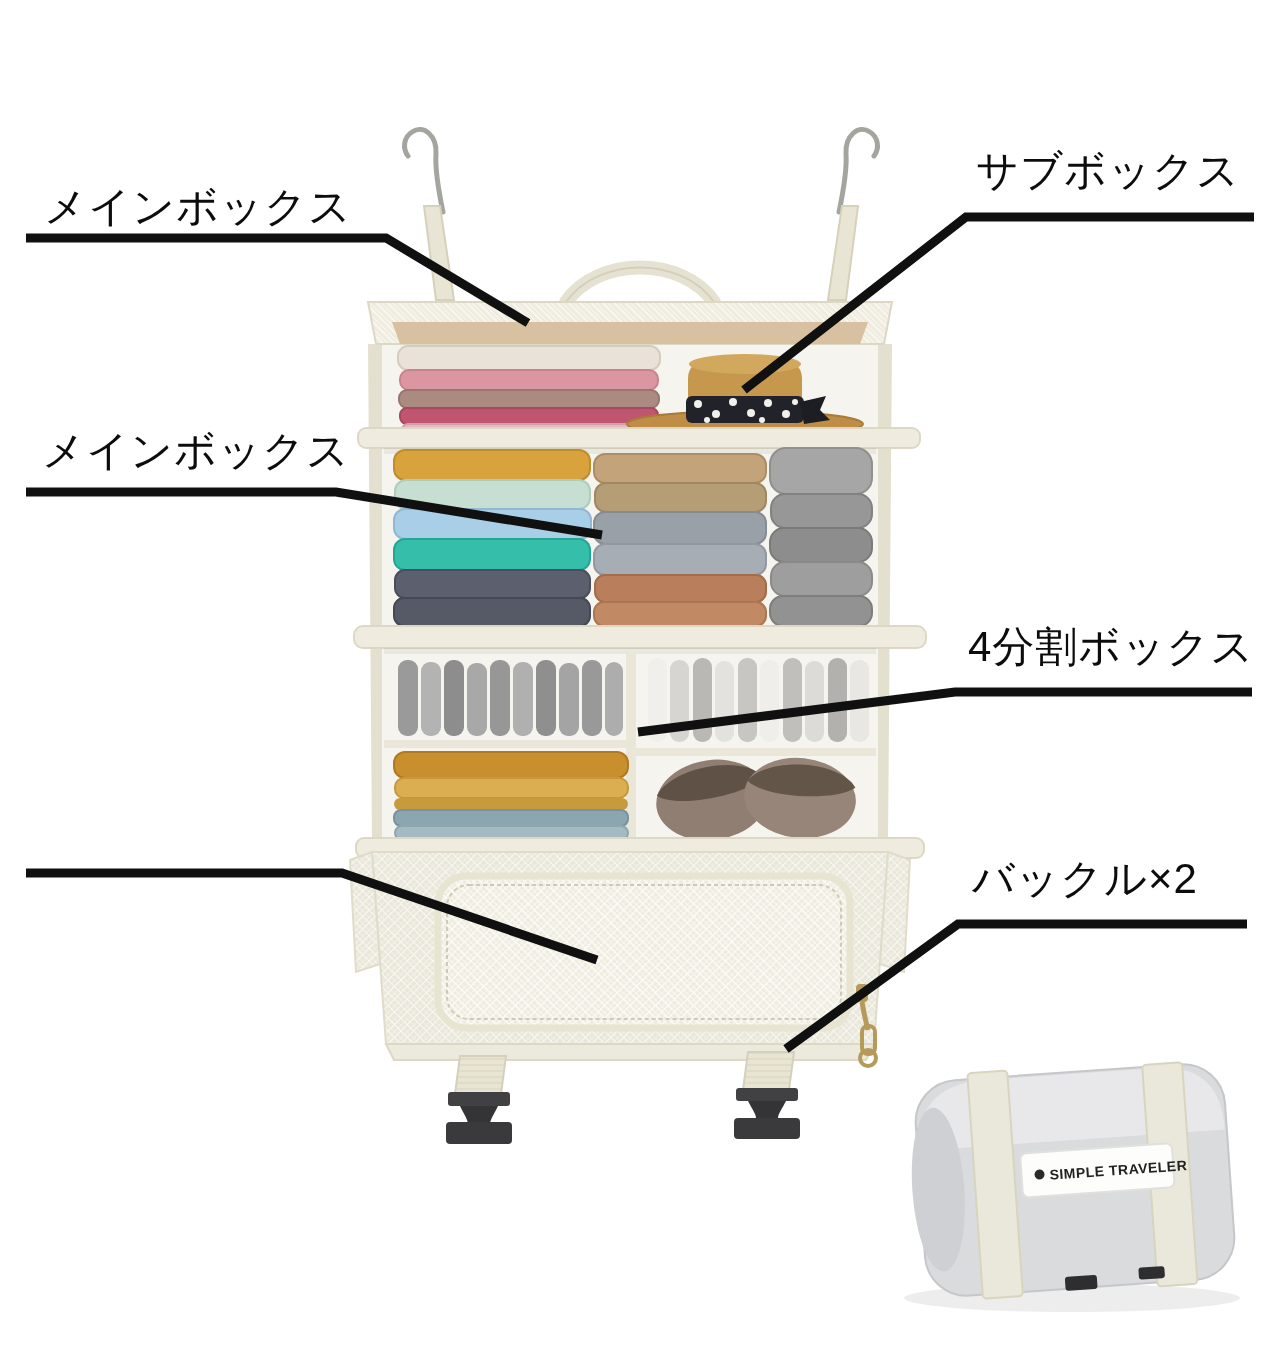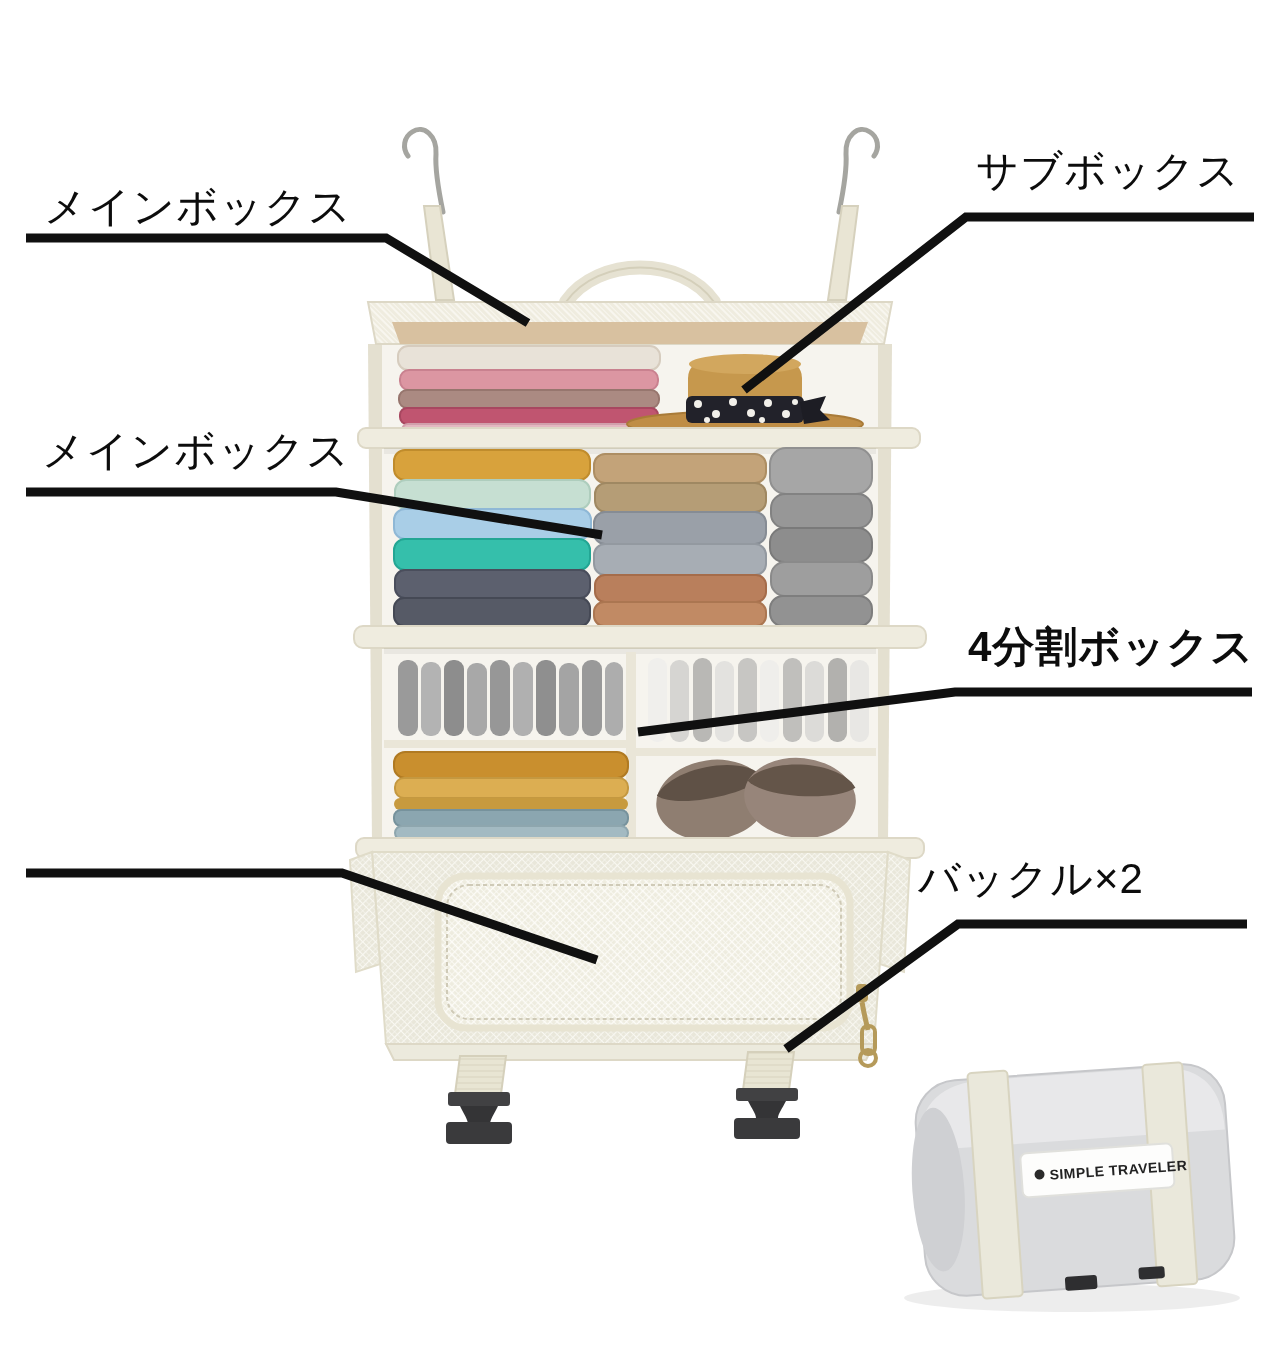--- a/index.html
+++ b/index.html
@@ -12,23 +12,23 @@
     position:absolute;font-size:42px;line-height:1.1;color:#0c0c0c;
     letter-spacing:1px;white-space:nowrap;font-weight:normal;
   }
   .size-label{
     position:absolute;left:114px;top:46px;font-size:47px;color:#0c0c0c;
     letter-spacing:4px;white-space:nowrap;
   }
   .lbl-small-pocket{left:44px;top:184px;}
   .lbl-sub-box{left:976px;top:148px;}
   .lbl-main-box{left:42px;top:428px;}
-  .lbl-quad-box{left:968px;top:624px;font-weight:bold;}
+  .lbl-quad-box{left:968px;top:624px;}
   .lbl-blind-box{left:44px;top:808px;}
-  .lbl-buckle{left:918px;top:856px;}
+  .lbl-buckle{left:972px;top:856px;}
 </style>
 </head>
 <body>
 
 <div class="canvas">
 
   <svg class="layer" viewBox="0 0 1280 1372" aria-hidden="true">
     <defs>
       <pattern id="meshTop" patternUnits="userSpaceOnUse" width="8" height="8" patternTransform="rotate(45)">
         <rect width="8" height="8" fill="#efecdf"></rect>

